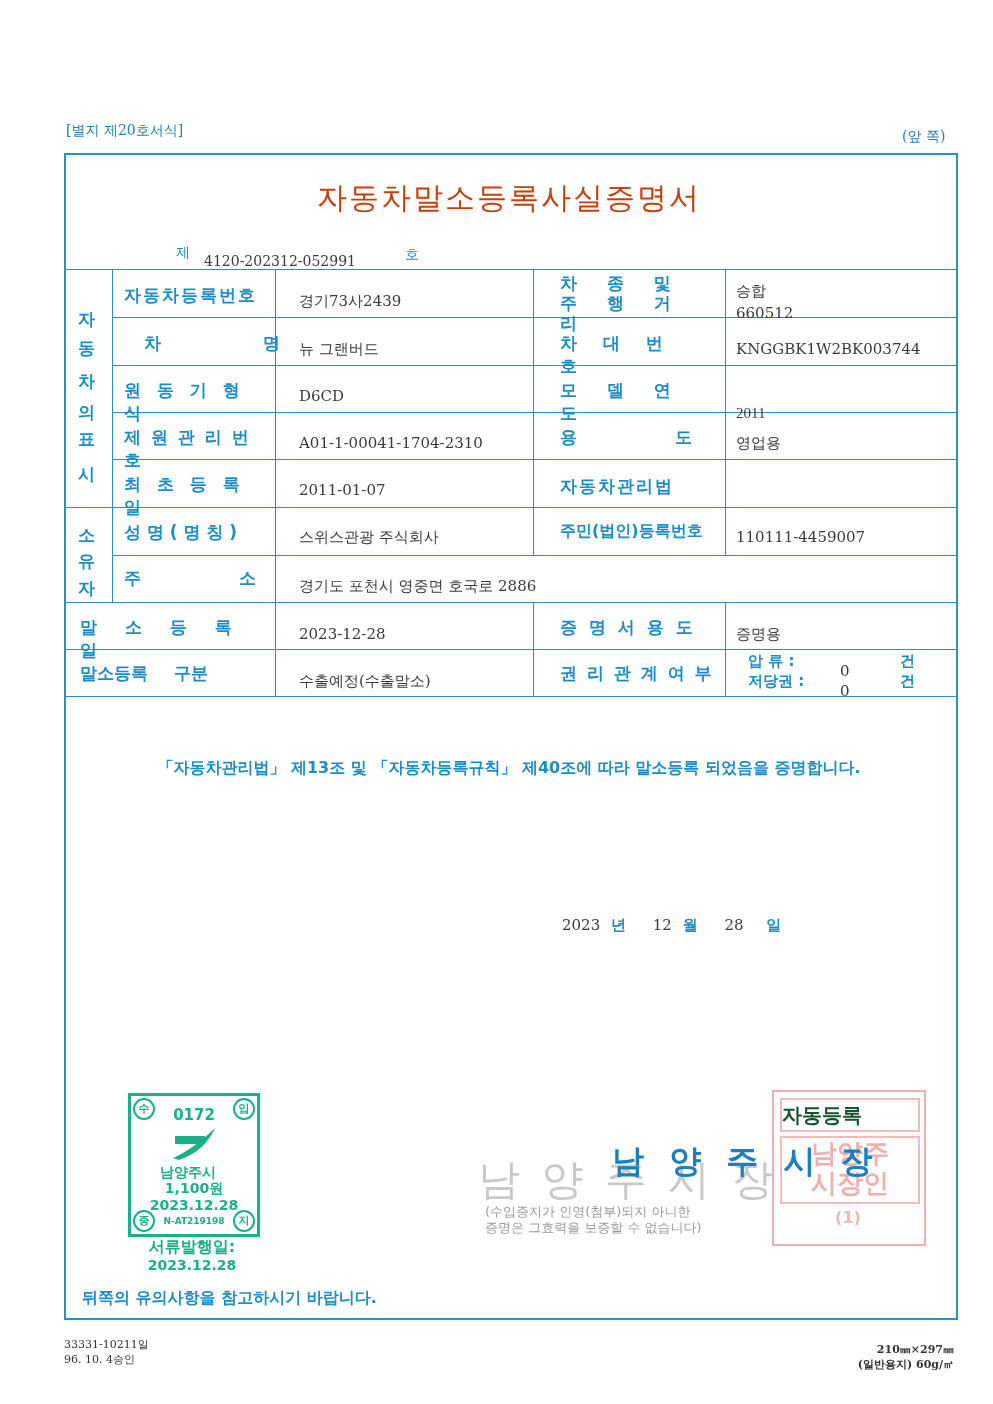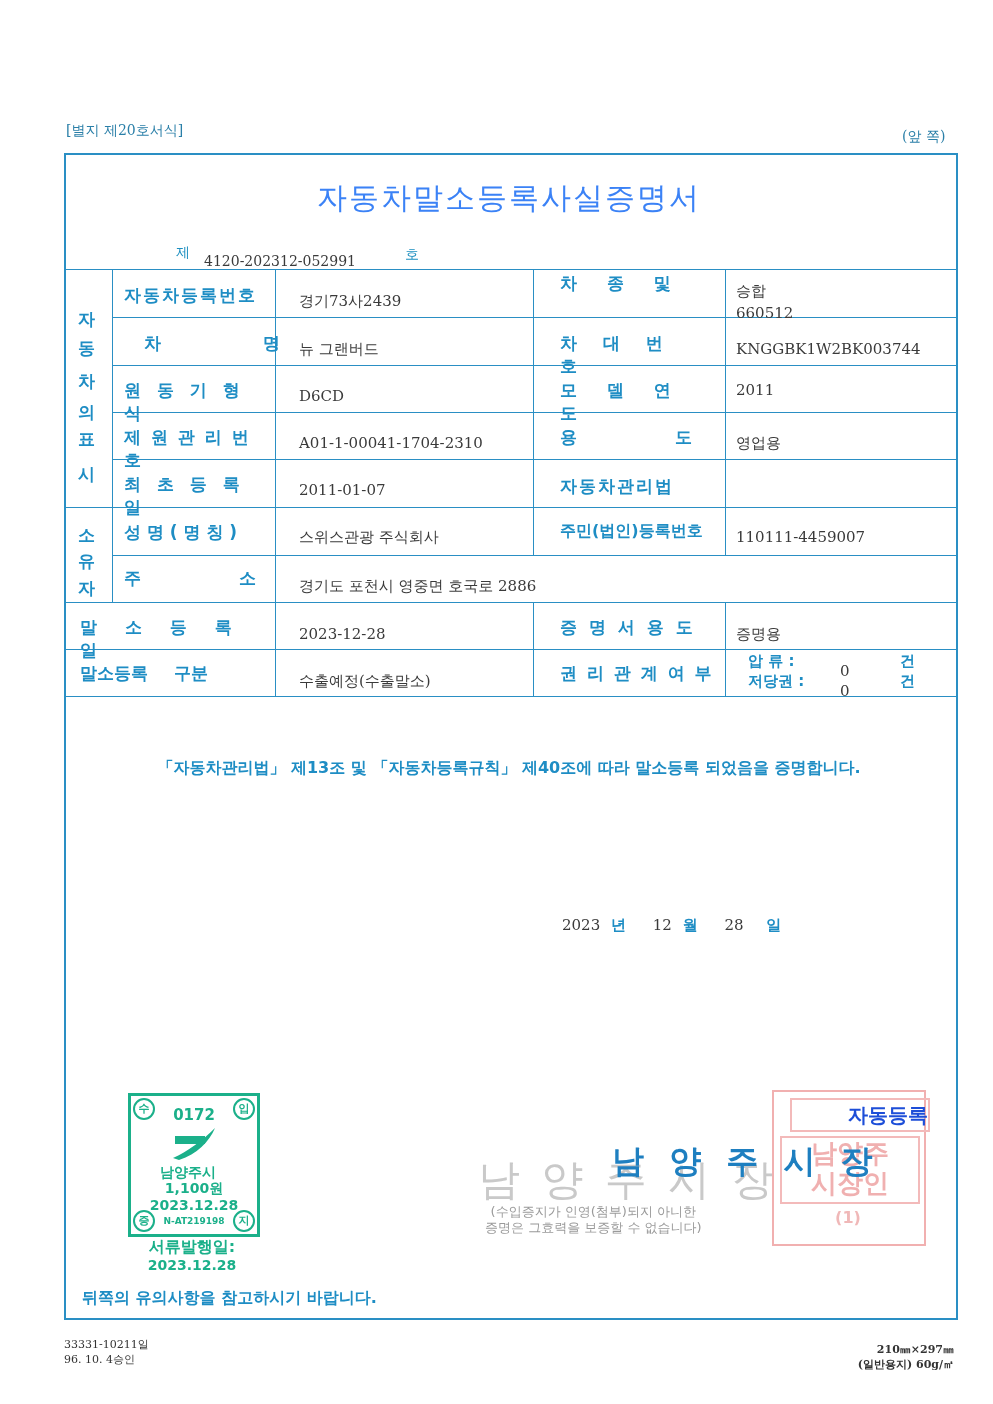--- a/index.html
+++ b/index.html
@@ -19,21 +19,21 @@
   .vert { writing-mode:vertical-rl; text-orientation:upright; letter-spacing:10px; }
 </style>
 </head>
 <body>
 
 <div class="abs tiny" style="left:66px;top:122px;font-size:14px;color:#2a7fa8;">[별지 제20호서식]</div>
 <div class="abs tiny" style="left:902px;top:128px;font-size:14px;color:#2a7fa8;">(앞 쪽)</div>
 
 <div class="abs frame"></div>
 
-<div class="abs" style="left:64px;top:178px;width:890px;text-align:center;font-family:'DejaVu Sans',sans-serif;font-size:30px;color:#3b82f6;letter-spacing:2px;">자동차말소등록사실증명서</div>
+<div class="abs" style="left:64px;top:178px;width:890px;text-align:center;font-family:'DejaVu Sans',sans-serif;font-size:30px;color:#c2410c;letter-spacing:2px;">자동차말소등록사실증명서</div>
 
 <div class="abs blue" style="left:176px;top:244px;font-size:14px;font-family:'DejaVu Sans',sans-serif;">제</div>
 <div class="abs val" style="left:204px;top:253px;font-size:14px;">4120-202312-052991</div>
 <div class="abs blue" style="left:405px;top:246px;font-size:14px;font-family:'DejaVu Sans',sans-serif;">호</div>
 
 <div class="hline" style="left:64px;top:269px;width:892px;"></div>
 <div class="hline" style="left:112px;top:317px;width:844px;"></div>
 <div class="hline" style="left:112px;top:365px;width:844px;"></div>
 <div class="hline" style="left:112px;top:412px;width:844px;"></div>
 <div class="hline" style="left:112px;top:459px;width:844px;"></div>
@@ -50,37 +50,38 @@
 <div class="vline" style="left:725px;top:269px;height:286px;"></div>
 <div class="vline" style="left:725px;top:602px;height:94px;"></div>
 
 <div class="abs lbl vert" style="left:76px;top:298px;height:190px;letter-spacing:14px;">자동차의표시</div>
 <div class="abs lbl vert" style="left:76px;top:517px;height:80px;letter-spacing:8px;">소유자</div>
 
 <div class="abs lbl" style="left:124px;top:284px;width:140px;letter-spacing:2px;">자동차등록번호</div>
 <div class="abs val" style="left:299px;top:292px;">경기73사2439</div>
 <div class="abs lbl" style="left:560px;top:273px;width:140px;line-height:20px;word-spacing:24px;">
   <div>차 종 및</div>
+  <div>주 행 거 리</div>
 </div>
 <div class="abs val" style="left:736px;top:280px;line-height:22px;">
   <div>승합</div>
   <div>660512</div>
 </div>
 
 <div class="abs lbl spread" style="left:124px;top:332px;width:138px;">
     <span style="word-spacing:96px;">차 명</span>
   </div>
 <div class="abs val" style="left:299px;top:340px;">뉴 그랜버드</div>
 <div class="abs lbl" style="left:560px;top:332px;width:140px;word-spacing:20px;">차 대 번 호</div>
 <div class="abs val" style="left:736px;top:340px;">KNGGBK1W2BK003744</div>
 
 <div class="abs lbl" style="left:124px;top:379px;width:140px;word-spacing:10px;">원 동 기 형 식</div>
 <div class="abs val" style="left:299px;top:387px;">D6CD</div>
 <div class="abs lbl" style="left:560px;top:379px;width:140px;word-spacing:24px;">모 델 연 도</div>
-<div class="abs val" style="left:736px;top:381px;">2011</div>
+<div class="abs val" style="left:736px;top:405px;font-family:Liberation Serif, serif;">2011</div>
 
 <div class="abs lbl" style="left:124px;top:426px;width:140px;word-spacing:4px;">제 원 관 리 번 호</div>
 <div class="abs val" style="left:299px;top:434px;">A01-1-00041-1704-2310</div>
 <div class="abs lbl" style="left:560px;top:426px;width:140px;word-spacing:92px;">용 도</div>
 <div class="abs val" style="left:736px;top:434px;">영업용</div>
 
 <div class="abs lbl" style="left:124px;top:473px;width:140px;word-spacing:10px;">최 초 등 록 일</div>
 <div class="abs val" style="left:299px;top:481px;">2011-01-07</div>
 <div class="abs lbl" style="left:560px;top:475px;width:160px;letter-spacing:2px;">자동차관리법</div>
 <div class="abs val" style="left:736px;top:481px;"></div>
@@ -133,27 +134,27 @@
   </svg>
   <div class="abs stamp-green" style="left:0;top:68px;width:114px;font-size:14px;">남양주시</div>
   <div class="abs stamp-green" style="left:0;top:84px;width:126px;font-size:14px;">1,100원</div>
   <div class="abs stamp-green" style="left:0;top:101px;width:126px;font-size:14px;">2023.12.28</div>
   <div class="abs stamp-green" style="left:0;top:120px;width:126px;font-size:9px;">N-AT219198</div>
 </div>
 <div class="abs stamp-green" style="left:122px;top:1237px;width:140px;font-size:16px;">서류발행일:</div>
 <div class="abs stamp-green" style="left:122px;top:1257px;width:140px;font-size:14px;">2023.12.28</div>
 
 <div class="abs" style="left:478px;top:1152px;font-family:'DejaVu Sans',sans-serif;font-size:42px;color:#c9c9c9;letter-spacing:4px;">남 양 주 시 장</div>
-<div class="abs" style="left:485px;top:1204px;font-family:'DejaVu Sans',sans-serif;font-size:13px;color:#9a9a9a;line-height:16px;text-align:center;">
+<div class="abs" style="left:485px;top:1204px;font-family:'DejaVu Sans',sans-serif;font-size:13px;color:#9a9a9a;line-height:16px;">
   <div>(수입증지가 인영(첨부)되지 아니한</div>
   <div>증명은 그효력을 보증할 수 없습니다)</div>
 </div>
 
 <div class="abs" style="left:772px;top:1090px;width:150px;height:152px;border:2px solid #f1b0b0;">
-  <div class="abs" style="left:6px;top:6px;width:136px;height:30px;border:2px solid #f3baba;text-align:right;font-family:'DejaVu Sans',sans-serif;font-weight:bold;font-size:20px;color:#1d4ed8;line-height:30px;margin-left:10px;">자동등록</div>
+  <div class="abs" style="left:6px;top:6px;width:136px;height:30px;border:2px solid #f3baba;text-align:left;font-family:'DejaVu Sans',sans-serif;font-weight:bold;font-size:20px;color:#14532d;line-height:30px;">자동등록</div>
   <div class="abs" style="left:6px;top:44px;width:136px;height:64px;border:2px solid #f3baba;text-align:center;font-family:'DejaVu Sans',sans-serif;font-weight:bold;font-size:26px;color:#f0b0b0;line-height:30px;">
     <div>남양주</div>
     <div>시장인</div>
   </div>
   <div class="abs" style="left:6px;top:116px;width:136px;height:26px;text-align:center;font-family:'DejaVu Sans',sans-serif;font-weight:bold;font-size:16px;color:#f0b8b8;">(1)</div>
 </div>
 
 <div class="abs" style="left:612px;top:1140px;font-family:'DejaVu Sans',sans-serif;font-weight:bold;font-size:32px;color:#1e7fc0;word-spacing:14px;">남 양 주 시 장</div>
 
 <div class="abs" style="left:82px;top:1288px;font-family:'DejaVu Sans',sans-serif;font-weight:bold;font-size:16px;color:#1e8dc4;">뒤쪽의 유의사항을 참고하시기 바랍니다.</div>

